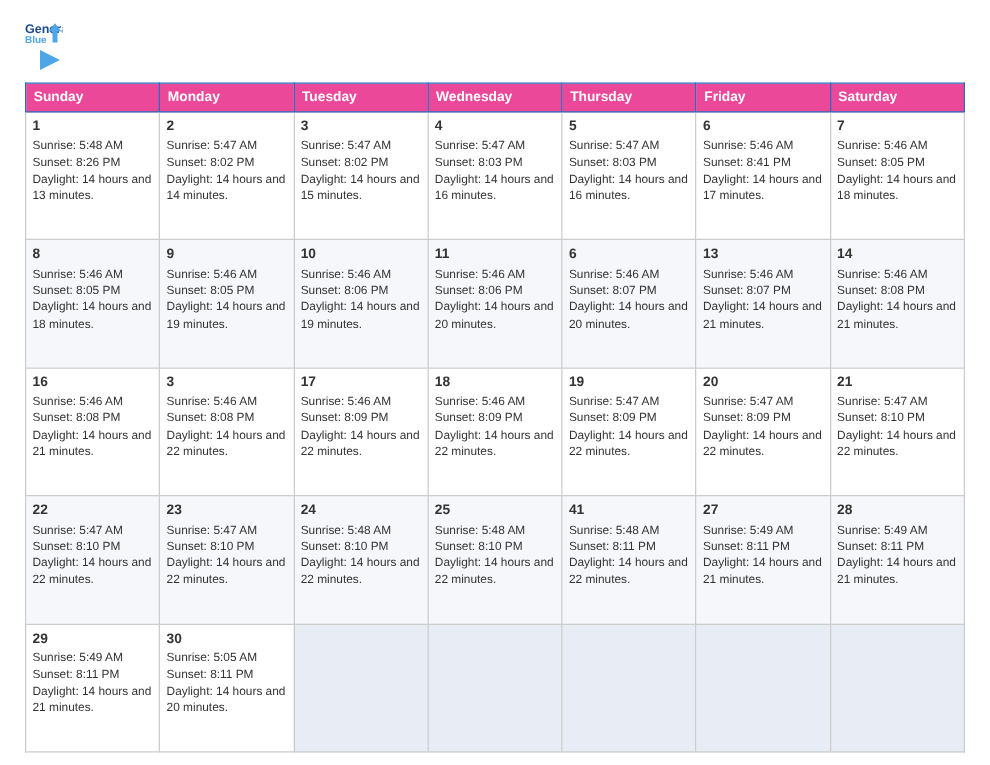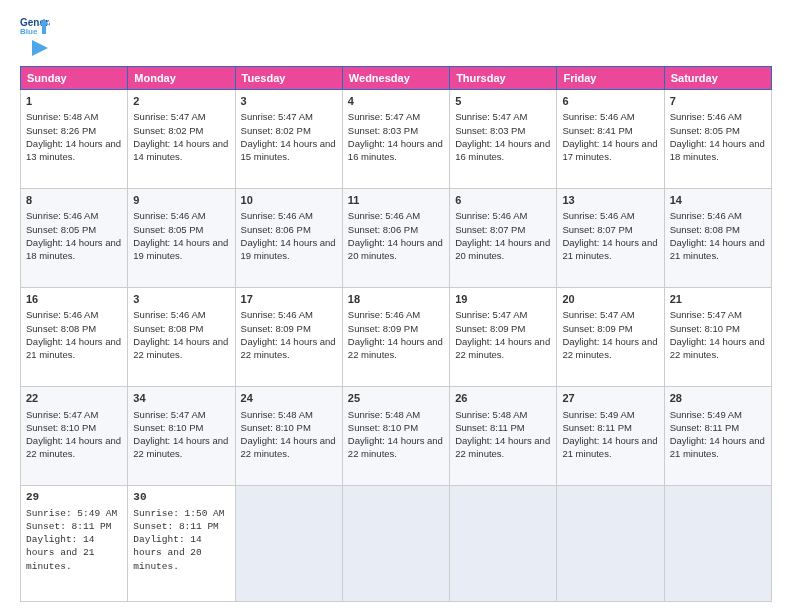--- a/index.html
+++ b/index.html
@@ -77,21 +77,20 @@
       font-weight: bold;
       font-size: 11px;
       display: block;
       margin-bottom: 1px;
     }
     .empty-cell {
       background: #e8edf5 !important;
     }
     .last-row td {
       height: 80px;
-      font-family: Liberation Mono, monospace;
     }
   </style>
 </head>
 <body>
 
 <div class="page">
   <div class="header">
     <div class="logo">
       <svg class="logo-icon" viewBox="0 0 60 40" xmlns="http://www.w3.org/2000/svg">
         <text x="0" y="20" font-size="20" font-weight="bold" fill="#1a4a8a">General</text>
@@ -258,39 +257,39 @@
       </td>
         </tr>
         <tr>
           <td>
         <span class="day-number">22</span>
         <span>Sunrise: 5:47 AM</span><br>
         <span>Sunset: 8:10 PM</span><br>
         <span>Daylight: 14 hours and 22 minutes.</span>
       </td>
           <td>
-        <span class="day-number">34</span>
+        <span class="day-number">23</span>
         <span>Sunrise: 5:47 AM</span><br>
         <span>Sunset: 8:10 PM</span><br>
         <span>Daylight: 14 hours and 22 minutes.</span>
       </td>
           <td>
         <span class="day-number">24</span>
         <span>Sunrise: 5:48 AM</span><br>
         <span>Sunset: 8:10 PM</span><br>
         <span>Daylight: 14 hours and 22 minutes.</span>
       </td>
           <td>
         <span class="day-number">25</span>
         <span>Sunrise: 5:48 AM</span><br>
         <span>Sunset: 8:10 PM</span><br>
         <span>Daylight: 14 hours and 22 minutes.</span>
       </td>
           <td>
-        <span class="day-number">26</span>
+        <span class="day-number">41</span>
         <span>Sunrise: 5:48 AM</span><br>
         <span>Sunset: 8:11 PM</span><br>
         <span>Daylight: 14 hours and 22 minutes.</span>
       </td>
           <td>
         <span class="day-number">27</span>
         <span>Sunrise: 5:49 AM</span><br>
         <span>Sunset: 8:11 PM</span><br>
         <span>Daylight: 14 hours and 21 minutes.</span>
       </td>
@@ -303,21 +302,21 @@
         </tr>
         <tr class="last-row">
           <td>
         <span class="day-number">29</span>
         <span>Sunrise: 5:49 AM</span><br>
         <span>Sunset: 8:11 PM</span><br>
         <span>Daylight: 14 hours and 21 minutes.</span>
       </td>
           <td>
         <span class="day-number">30</span>
-        <span>Sunrise: 1:50 AM</span><br>
+        <span>Sunrise: 5:05 AM</span><br>
         <span>Sunset: 8:11 PM</span><br>
         <span>Daylight: 14 hours and 20 minutes.</span>
       </td>
           <td class="empty-cell"></td>
           <td class="empty-cell"></td>
           <td class="empty-cell"></td>
           <td class="empty-cell"></td>
           <td class="empty-cell"></td>
         </tr>
       </tbody>

